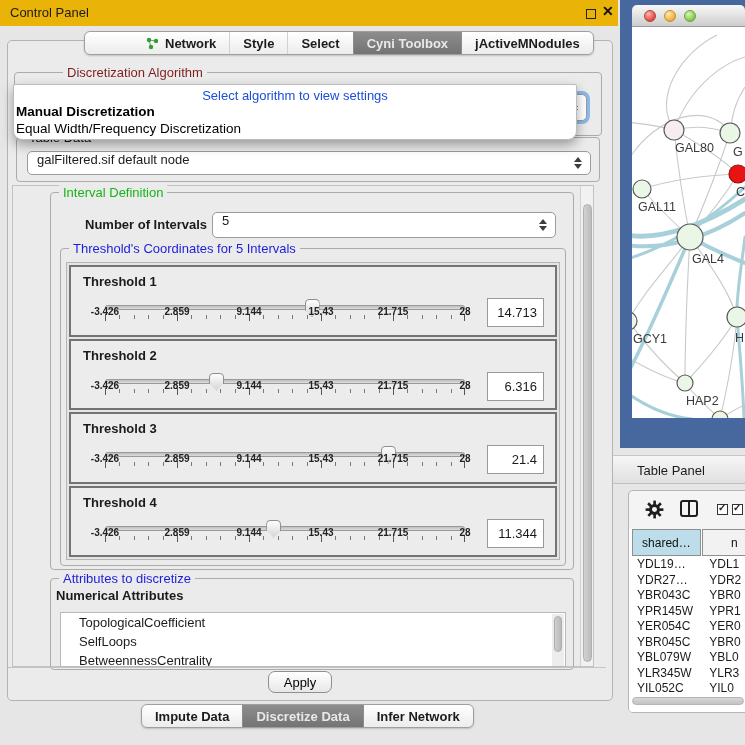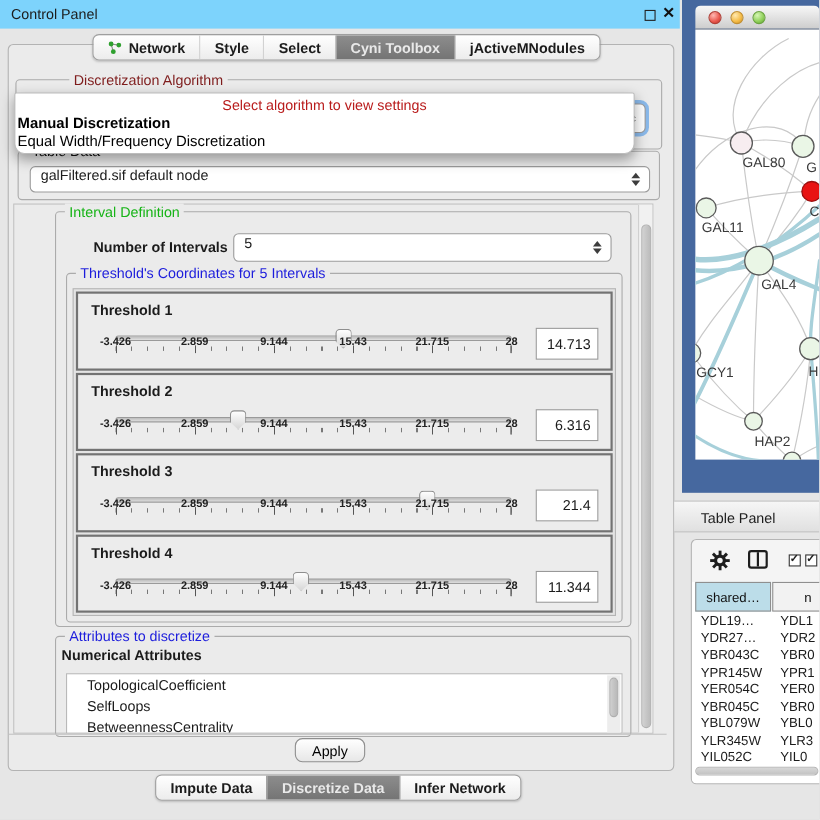--- a/index.html
+++ b/index.html
@@ -1,37 +1,37 @@
 <!DOCTYPE html>
 <html><head>
 <meta charset="utf-8">
 <style>
   * { margin:0; padding:0; box-sizing:border-box; }
   body { background:#d9d9d9; font-family:"Liberation Sans", sans-serif; }
   .screen { position:relative; width:745px; height:745px; overflow:hidden;
             background:#e6e6e6; font-family:"Liberation Sans", sans-serif; color:#1b1b1b; }
 
   
-  .cp-titlebar { position:absolute; left:0; top:0; width:618px; height:26px; background:#7dd3fc; }
+  .cp-titlebar { position:absolute; left:0; top:0; width:618px; height:26px; background:#eab308; }
   .cp-title { position:absolute; left:10px; top:5px; font-size:13px; color:#1c1c1c; }
   .float-box { position:absolute; left:586px; top:9px; width:10px; height:10px; border:1.6px solid #222; background:transparent; }
   .close-x { position:absolute; left:602px; top:3px; font-size:14px; font-weight:bold; color:#111; }
 
   .main-panel { position:absolute; left:7px; top:40px; width:606px; height:661px;
                 background:#ebebeb; border:1px solid #b3b3b3; border-radius:5px; }
 
   
   .segmented { position:absolute; display:flex; align-items:stretch; height:24px;
                border:1px solid #9f9f9f; border-radius:6px; overflow:hidden;
                background:linear-gradient(#ffffff,#ececec); box-shadow:0 1px 2px rgba(0,0,0,.18); z-index:30; }
   .seg { display:flex; align-items:center; gap:6px; padding:0 13px; font-size:13px; font-weight:bold; color:#1b1b1b; }
   .seg + .seg { border-left:1px solid #d2d2d2; }
   .seg.selected { background:linear-gradient(#8d8d8d,#747474); color:#e9e9e9; border-left:1px solid #8d8d8d; }
   .seg.selected + .seg { border-left:1px solid #8d8d8d; }
-  .top-tabs { left:84px; top:31px; }
+  .top-tabs { left:84px; top:31px;padding-left:48px; }
   .bottom-tabs { left:141px; top:704px; }
 
   
   .group { position:absolute; border:1px solid #ababab; border-radius:4px; }
   .legend { position:absolute; top:-8px; left:8px; background:#ebebeb; padding:0 4px; font-size:13px; white-space:nowrap; }
   .legend.green { color:#17b417; }
   .legend.blue  { color:#1d1ddc; }
   .legend.dark  { color:#7f1d1d;margin-left:40px; }
 
   
@@ -40,21 +40,21 @@
   .combo.focusring { box-shadow:0 0 0 3px #8ab9ea; }
   .arrows { position:absolute; right:8px; top:50%; transform:translateY(-50%); display:flex; flex-direction:column; gap:2px; }
   .arrows i { width:0; height:0; border-left:4px solid transparent; border-right:4px solid transparent; }
   .arrows .up { border-bottom:5px solid #3d3d3d; }
   .arrows .dn { border-top:5px solid #3d3d3d; }
 
   
   .popup { position:absolute; left:13px; top:84px; width:564px; height:56px; background:#fff;
            border:1px solid #bcbcbc; border-radius:2px 2px 9px 9px;
            box-shadow:0 5px 12px rgba(0,0,0,.35); z-index:40; overflow:hidden; }
-  .popup .prompt { height:18px; padding-top:3px; text-align:center; color:#b91c1c; font-size:13px; }
+  .popup .prompt { height:18px; padding-top:3px; text-align:center; color:#1d4ed8; font-size:13px; }
   .popup .opt { height:17px; padding-left:2px; font-size:13.5px; color:#000; line-height:17px; }
   .popup .opt.bold { font-weight:bold; }
 
   
   .viewport { position:absolute; left:12px; top:185px; width:582px; height:482px; border:1px solid #c2c2c2; }
   .vscroll { position:absolute; left:580px; top:186px; width:13px; height:480px; background:#f1f1f1; border-left:1px solid #d0d0d0; z-index:5; }
   .vscroll .thumb { position:absolute; left:1.5px; top:18px; bottom:4px; width:9px; border-radius:5px;
                     background:linear-gradient(90deg,#d2d2d2,#bcbcbc); border:1px solid #b0b0b0; }
 
   

